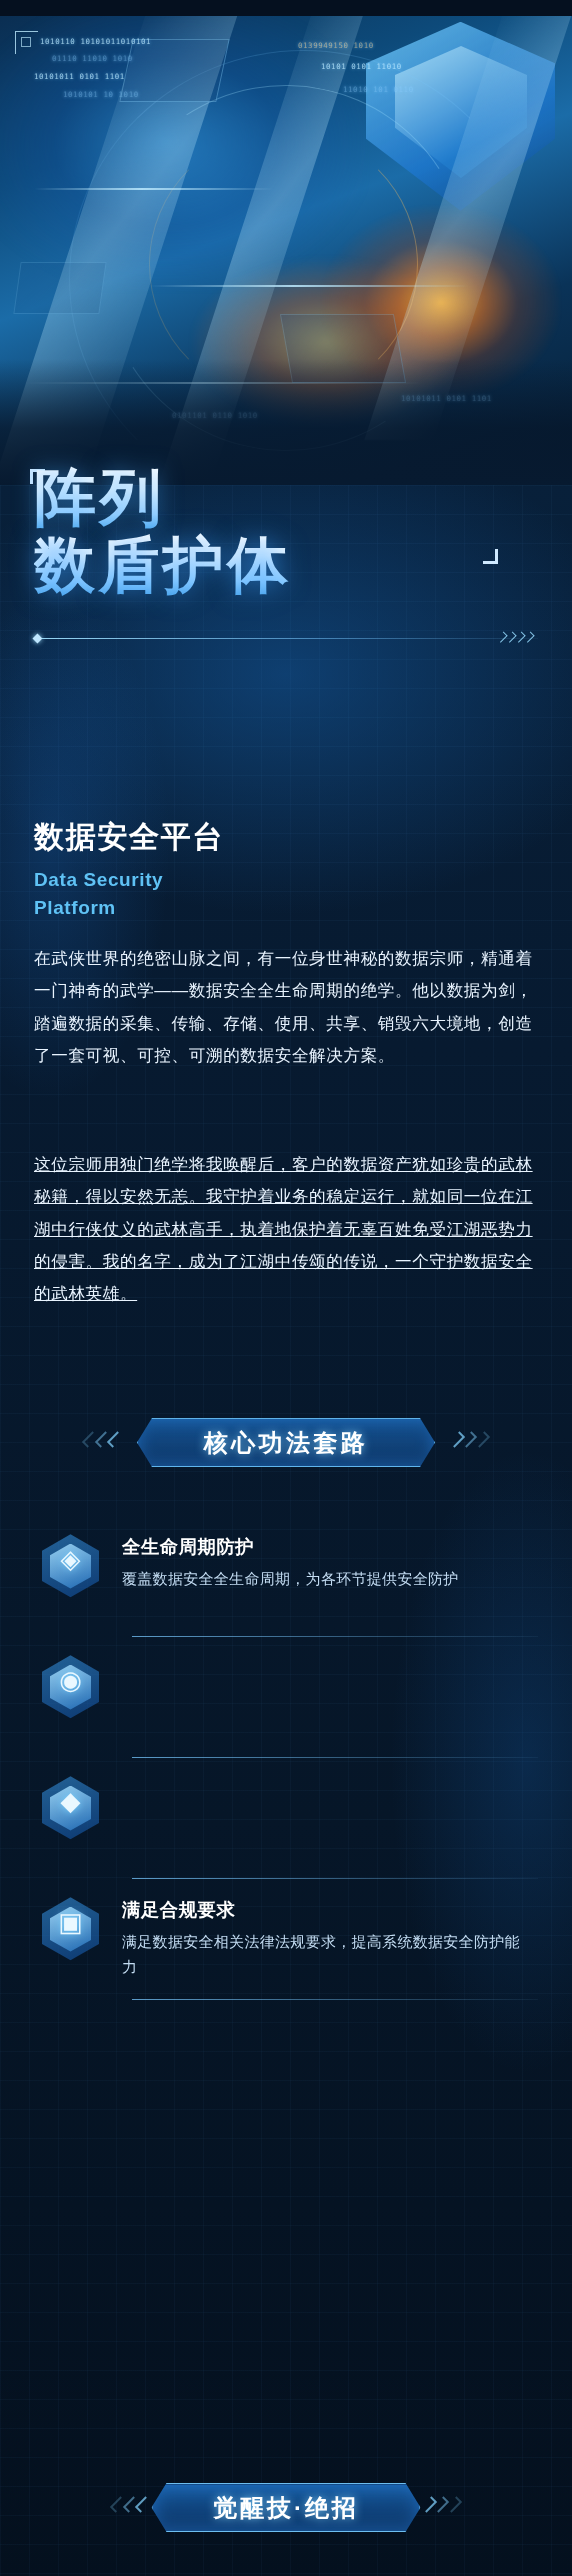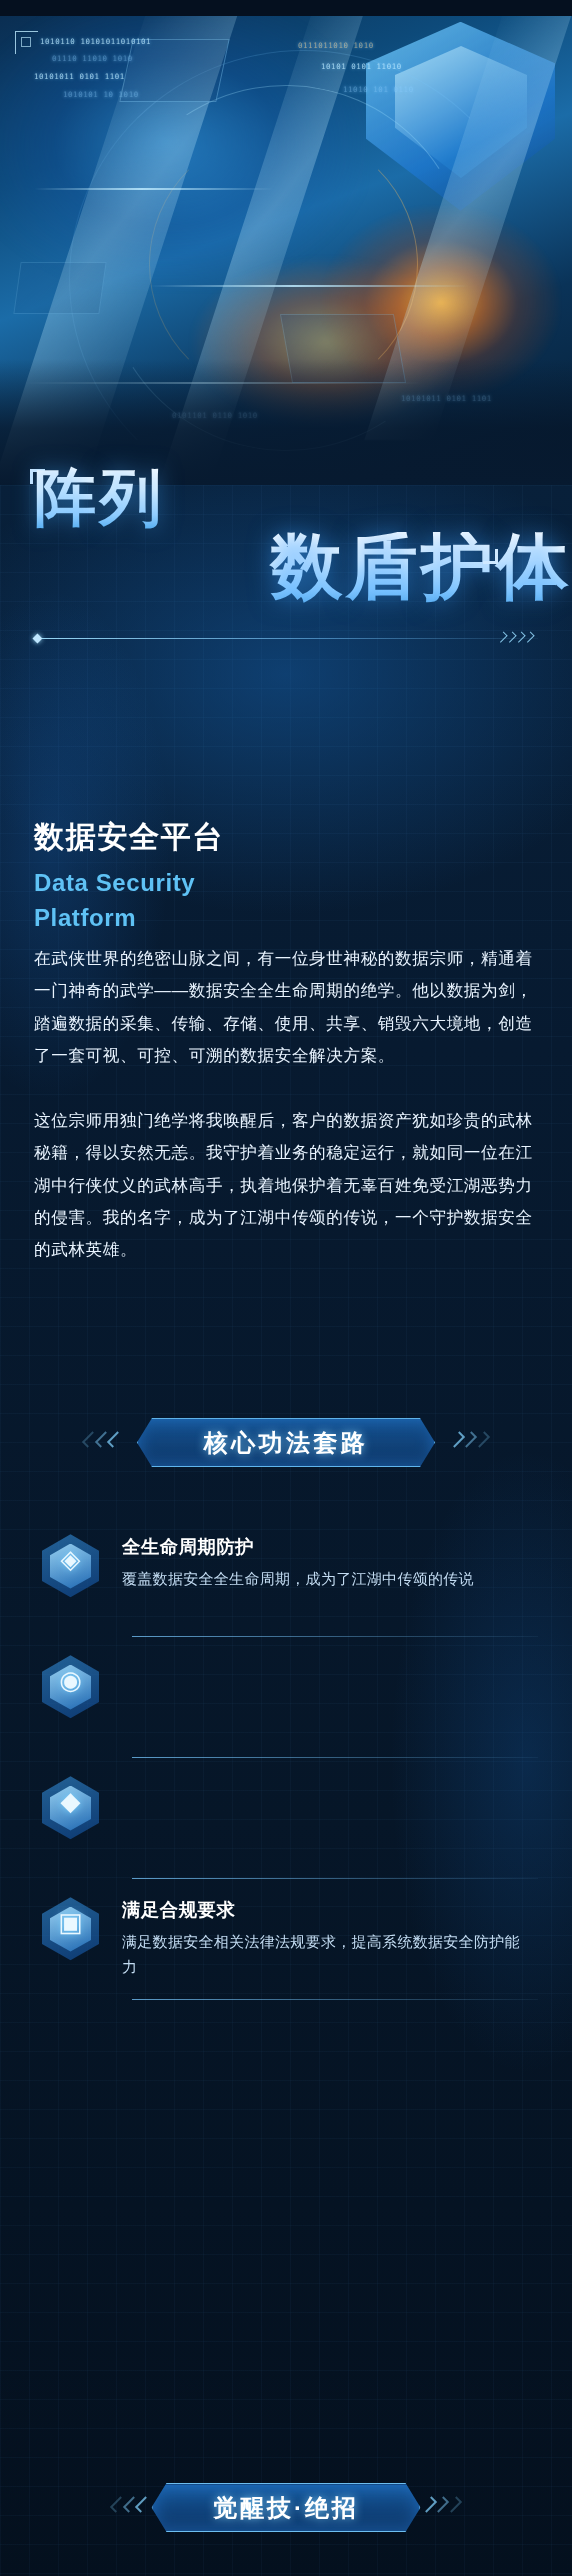--- a/index.html
+++ b/index.html
@@ -145,31 +145,30 @@
     background: linear-gradient(180deg, #ffffff 0%, #eaf7ff 40%, #9fd4ff 75%, #4aa8ee 100%);
     -webkit-background-clip: text;
     background-clip: text;
     color: transparent;
     text-shadow: 0 0 22px rgba(70,170,255,0.55);
     font-family: "DejaVu Sans", "Liberation Sans", sans-serif;
   }
   .title-line2 {
     position: relative;
     margin-left: 34px;
-    font-size: 72px;
+    font-size: 61px;
     font-weight: bold;
     line-height: 1.12;
     letter-spacing: 3.4px;
     background: linear-gradient(180deg, #ffffff 0%, #e6f5ff 35%, #8ecdff 72%, #3a9ae6 100%);
     -webkit-background-clip: text;
     background-clip: text;
     color: transparent;
     text-shadow: 0 0 25px rgba(60,160,255,0.6);
-    font-family: Liberation Mono, monospace;
-    text-align: right;
+    font-family: Liberation Serif, serif;
   }
   .title-deco-right {
     position: absolute;
     right: 74px; top: 86px;
     width: 15px; height: 15px;
     border-right: 3.4px solid #cfe9ff;
     border-bottom: 3.4px solid #cfe9ff;
   }
   .title-underline {
     position: absolute;
@@ -204,40 +203,40 @@
     position: absolute;
     left: 34px; top: 801px;
     font-size: 30px;
     font-weight: bold;
     color: #ffffff;
     letter-spacing: 1.7px;
   }
   .sub-en {
     position: absolute;
     left: 34px; top: 850px;
-    font-size: 24px;
+    font-size: 19px;
     font-weight: bold;
     line-height: 1.45;
     color: #5fc2f5;
     letter-spacing: 0.6px;
     width: 321px;
   }
 
   
   .para {
     position: absolute;
     left: 34px;
     width: 504px;
     font-size: 16.6px;
     line-height: 1.95;
     color: #e9f4ff;
     letter-spacing: 0.6px;
   }
   .para1 { top: 927px; }
-  .para2 { top: 1089px; }
+  .para2 { top: 1133px; text-decoration: underline; }
 
   
   .section-banner {
     position: absolute;
     left: 0;
     width: 572px;
     height: 63px;
   }
   .banner-core {
     position: absolute;
@@ -431,21 +430,21 @@
     <div class="hero-panel" style="left:126px; top:23px; width:97px; height:63px; transform:skewX(-12deg);"></div>
     <div class="hero-panel" style="left:286px; top:298px; width:114px; height:69px; transform:skewX(10deg); opacity:0.6;"></div>
     <div class="hero-panel" style="left:17px; top:246px; width:86px; height:52px; transform:skewX(-8deg); opacity:0.5;"></div>
 
     <div class="corner-mark"></div>
 
     <div class="binary" style="left:40px; top:20.6px;">1010110 10101011010101</div>
     <div class="binary dim" style="left:52px; top:38px;">01110 11010 1010</div>
     <div class="binary" style="left:34px; top:56px;">10101011 0101 1101</div>
     <div class="binary dim" style="left:63px; top:74px;">1010101 10 1010</div>
-    <div class="binary warm" style="left:298px; top:25px;">0111011010 1010</div>
+    <div class="binary warm" style="left:298px; top:25px;">0139949150 1010</div>
     <div class="binary" style="left:321px; top:46px;">10101 0101 11010</div>
     <div class="binary dim" style="left:343px; top:69px;">11010 101 0110</div>
     <div class="binary dim" style="left:172px; top:395px;">0101101 0110 1010</div>
     <div class="binary dim" style="left:401px; top:378px;">10101011 0101 1101</div>
 
     <div class="hero-fade"></div>
   </div>
 
   <div class="grid-overlay"></div>
   <div class="side-glow-l"></div>
@@ -492,21 +491,21 @@
   <div class="features">
 
     <div class="feature">
       <div class="feat-icon">
         <div class="hexa"></div>
         <div class="hexa-in"></div>
         <div class="glyph">◈</div>
       </div>
       <div class="feat-body">
         <div class="feat-title">全生命周期防护</div>
-        <div class="feat-desc">覆盖数据安全全生命周期，成为了江湖中传颂的传说</div>
+        <div class="feat-desc">覆盖数据安全全生命周期，为各环节提供安全防护</div>
       </div>
       <div class="feat-sep"></div>
     </div>
 
     <div class="feature">
       <div class="feat-icon">
         <div class="hexa"></div>
         <div class="hexa-in"></div>
         <div class="glyph">◉</div>
       </div>

